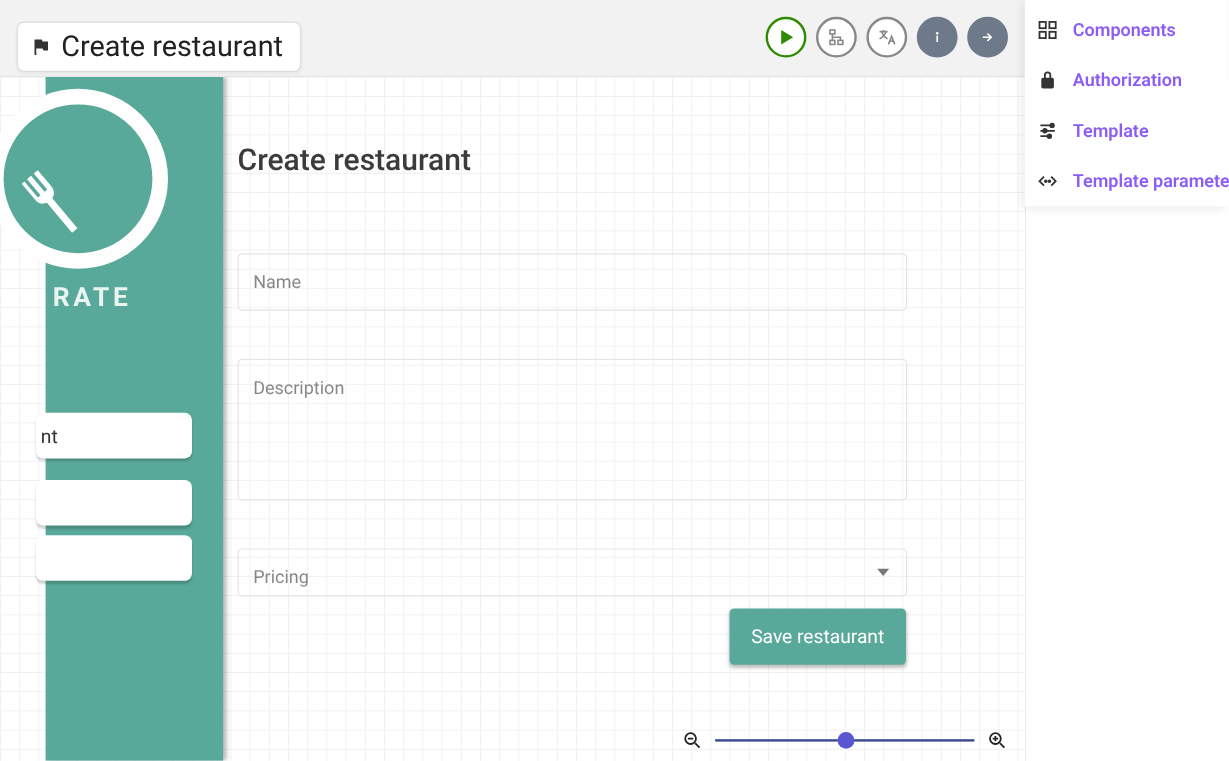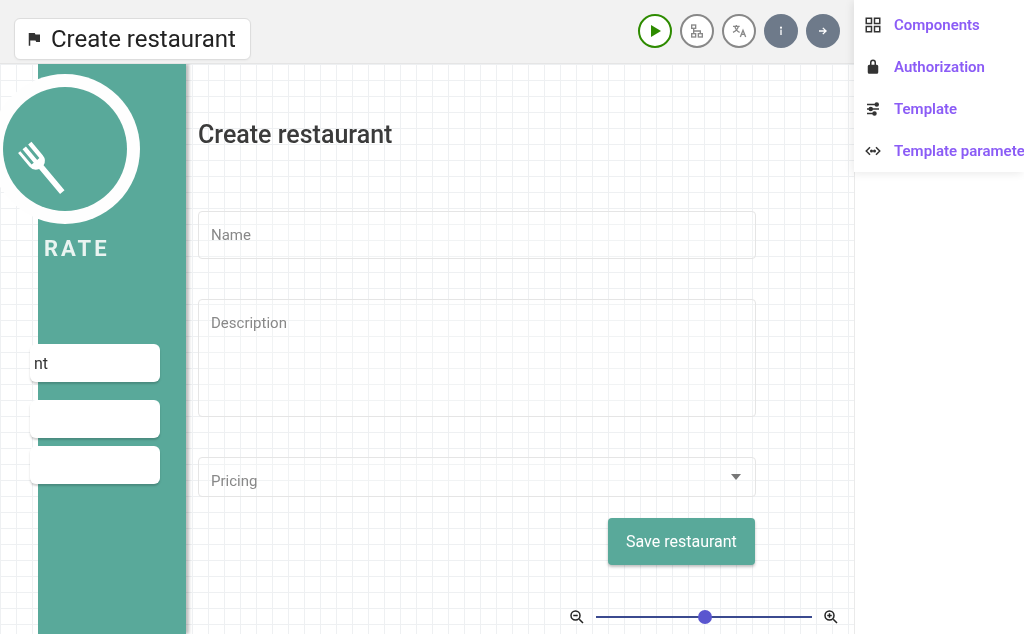--- a/index.html
+++ b/index.html
@@ -181,21 +181,21 @@
   .field.name-f { height: 48px; }
   .field.desc-f { height: 118px; }
   .field.pricing-f { height: 40px; margin-bottom: 24px;}
   .field .dd-arrow {
     position:absolute; right:14px; top:50%; transform:translateY(-50%);
     width:0;height:0; border-left:5px solid transparent; border-right:5px solid transparent; border-top:6px solid #777;
   }
 
   .save-btn {
     position:absolute;
-    top: 454px;
+    top: 443px;
     left: 608px;
     background: #59a99a;
     color: #fff;
     font-size: 16px;
     padding: 14px 18px;
     border-radius: 4px;
     box-shadow: 0 2px 3px rgba(0,0,0,0.25);
     cursor:pointer;
   }
 

